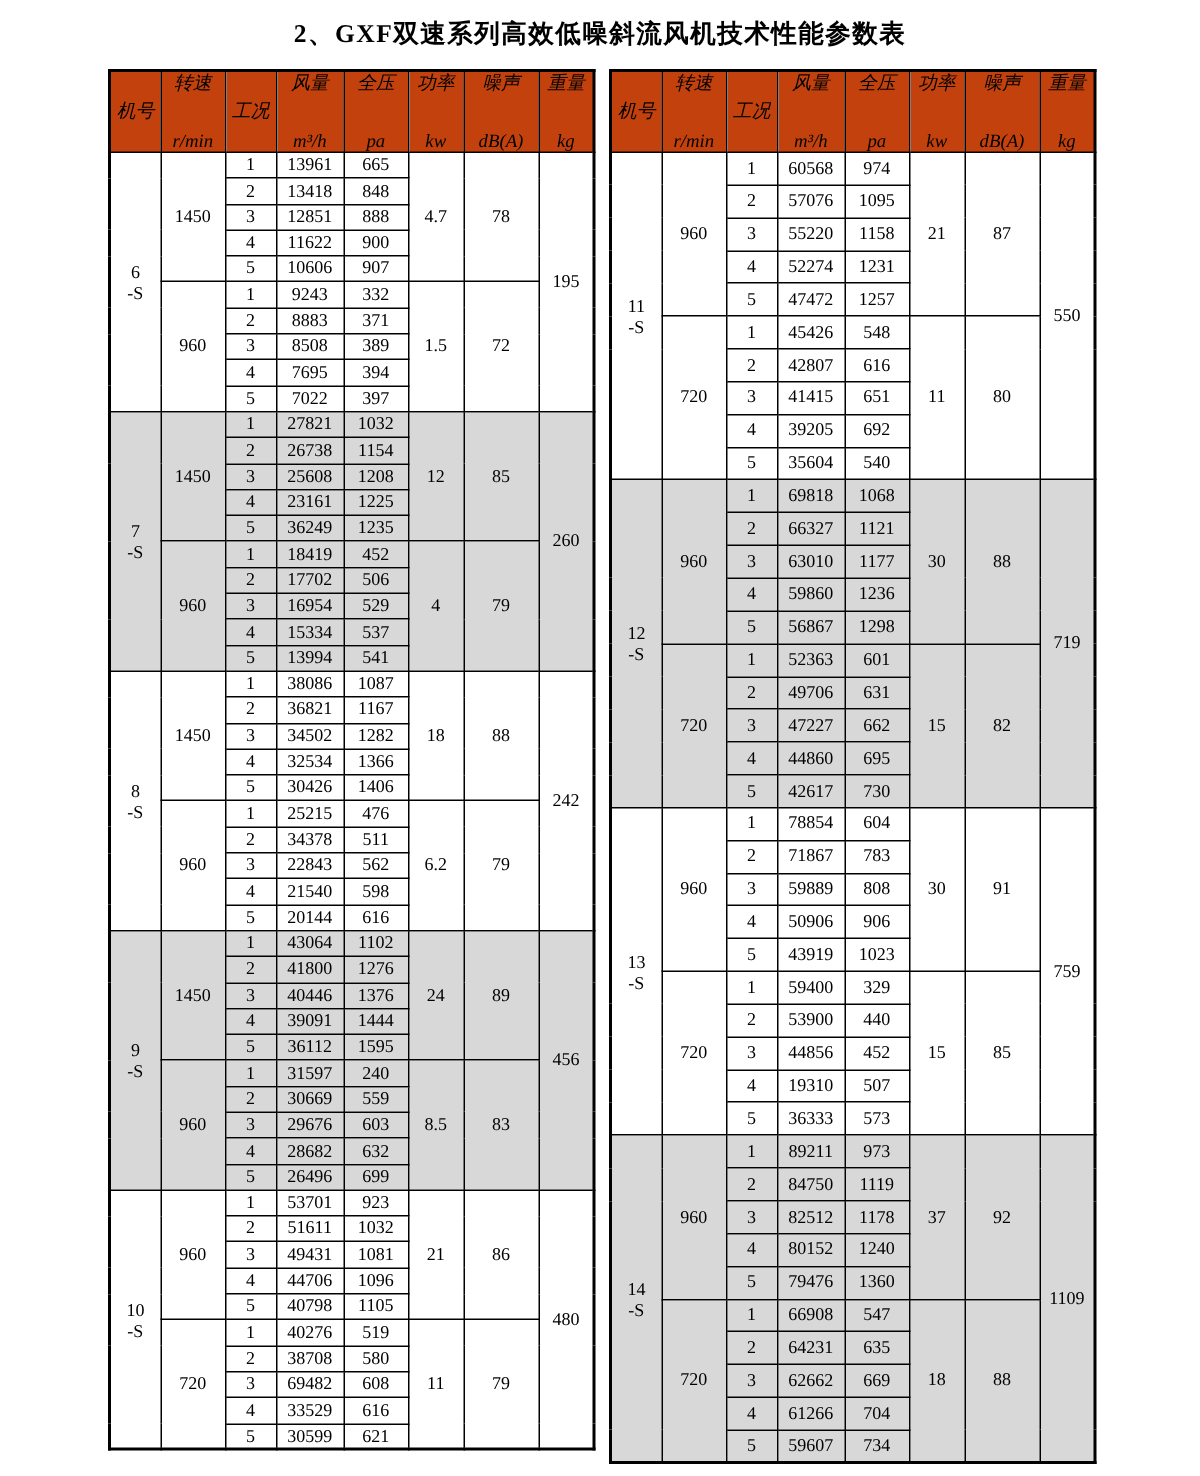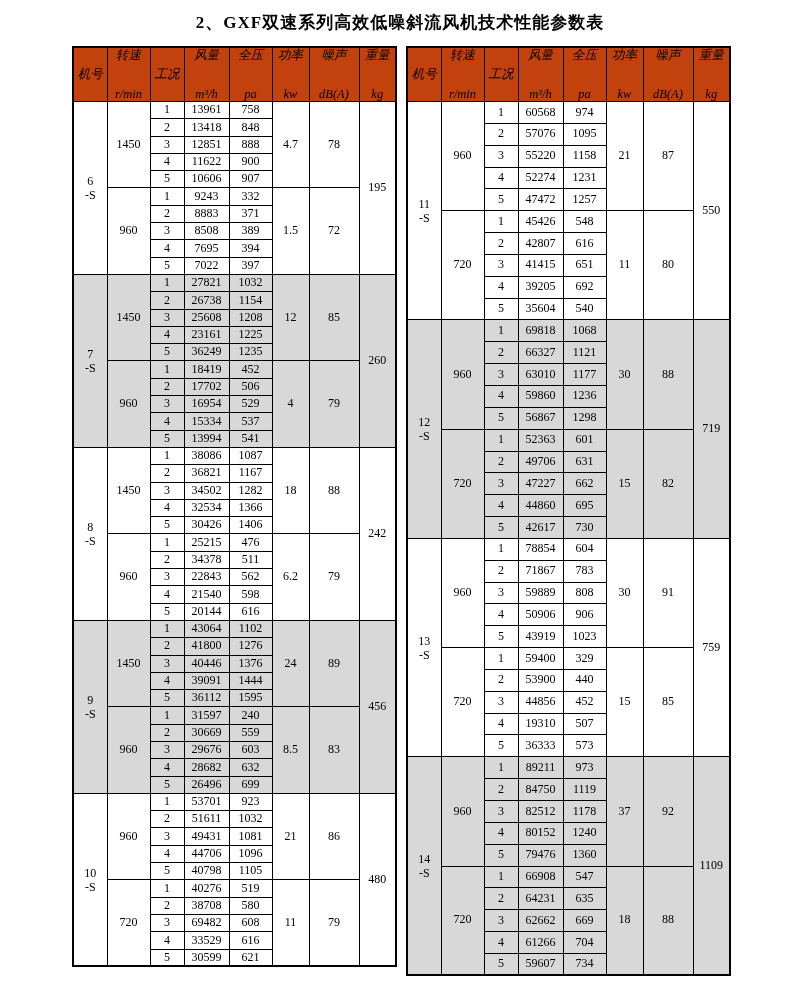--- a/index.html
+++ b/index.html
@@ -89,21 +89,21 @@
         </thead>
         <tbody>
           <tr>
             <td rowspan="10">
               <div class="model-line">6</div>
               <div class="model-line">-S</div>
             </td>
             <td rowspan="5">1450</td>
             <td>1</td>
             <td>13961</td>
-            <td>758</td>
+            <td>665</td>
             <td rowspan="5">4.7</td>
             <td rowspan="5">78</td>
             <td rowspan="10">195</td>
           </tr>
           <tr>
             <td>2</td>
             <td>13418</td>
             <td>848</td>
           </tr>
           <tr>

